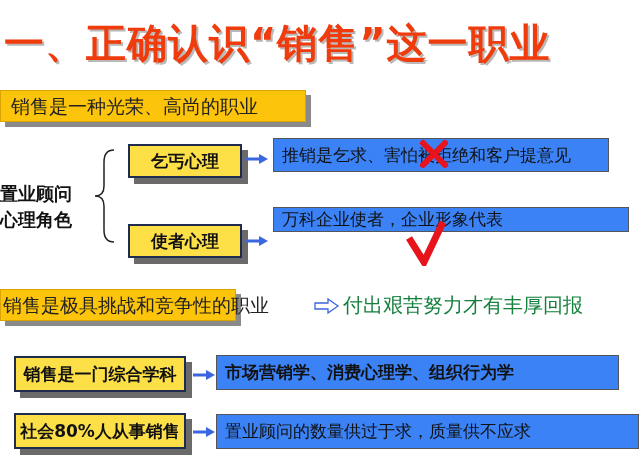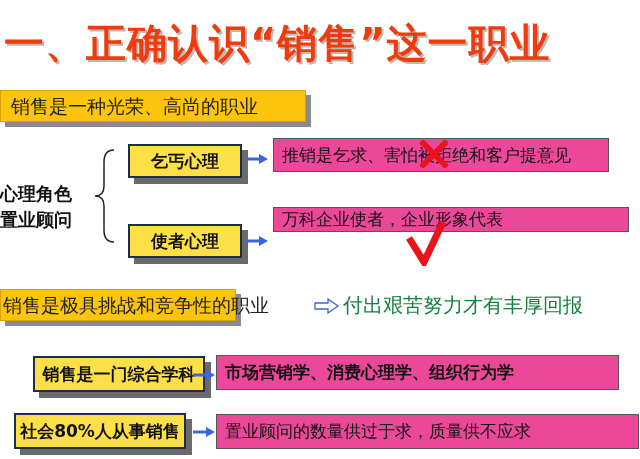--- a/index.html
+++ b/index.html
@@ -5,35 +5,35 @@
   html, body { margin:0; padding:0; }
   body { width:640px; height:459px; background:#ffffff; position:relative; overflow:hidden;
          font-family:"DejaVu Sans", "Liberation Sans", sans-serif; color:#111; }
   .abs { position:absolute; }
   .title { left:4px; top:18px; font-size:40px; font-weight:bold; color:#f03c0c; letter-spacing:1px;
            text-shadow: 2px 2px 0 #b9b9b9; white-space:nowrap; line-height:50px; }
   .ybox { background:#fcc40a; border:1px solid #d9a400; box-shadow: 5px 5px 0 #8a8a8a; font-size:19px;
           line-height:30px; padding:0 10px; white-space:nowrap; color:#222; }
   .bbox { background:#fde047; border:2px solid #1e2c50; box-shadow: 6px 6px 0 #6a6a6a; font-size:17px;
           font-weight:bold; text-align:center; line-height:30px; white-space:nowrap; color:#111; }
-  .wbox { background:#ec4899; border:1px solid #555; font-size:17px; padding:0 8px; white-space:nowrap; color:#111; }
+  .wbox { background:#3b82f6; border:1px solid #555; font-size:17px; padding:0 8px; white-space:nowrap; color:#111; }
   .arrow { width:22px; height:14px; }
   .role { font-size:18px; font-weight:bold; line-height:26px; white-space:nowrap; }
   .plain { font-size:20px; white-space:nowrap; color:#15803d; }
 </style>
 </head>
 <body>
 
 <div class="abs title">一、正确认识“销售”这一职业</div>
 
 <div class="abs ybox" style="left:0;top:90px;width:284px;">销售是一种光荣、高尚的职业</div>
 
 <div class="abs role" style="left:0;top:181px;">
+  <div>置业顾问</div>
   <div>心理角色</div>
-  <div>置业顾问</div>
 </div>
 
 <svg class="abs" style="left:92px;top:148px;" width="24" height="96">
   <path d="M22 2 Q12 2 12 14 L12 38 Q12 48 3 48 Q12 48 12 58 L12 82 Q12 94 22 94" fill="none" stroke="#222" stroke-width="1.5"></path>
 </svg>
 
 <div class="abs bbox" style="left:128px;top:144px;width:110px;">乞丐心理</div>
 <svg class="abs arrow" style="left:246px;top:152px;">
   <line x1="0" y1="7" x2="15" y2="7" stroke="#3a66e0" stroke-width="3"></line>
     <polygon points="13,2 22,7 13,12" fill="#3a66e0"></polygon>
@@ -55,21 +55,21 @@
 <svg class="abs" style="left:406px;top:218px;" width="40" height="48">
   <path d="M3 20 L18 44 L37 4" fill="none" stroke="#e8141c" stroke-width="7" stroke-linejoin="miter"></path>
 </svg>
 
 <div class="abs ybox" style="left:0;top:289px;width:222px;padding-left:2px;">销售是极具挑战和竞争性的职业</div>
 <svg class="abs" style="left:314px;top:297px;" width="26" height="18">
   <path d="M1 6 L14 6 L14 2 L24 9 L14 16 L14 12 L1 12 Z" fill="#fff" stroke="#3a66e0" stroke-width="1.3"></path>
 </svg>
 <div class="abs plain" style="left:343px;top:292px;">付出艰苦努力才有丰厚回报</div>
 
-<div class="abs bbox" style="left:14px;top:356px;width:168px;line-height:32px;margin-left:19px;">销售是一门综合学科</div>
+<div class="abs bbox" style="left:14px;top:356px;width:168px;line-height:32px;">销售是一门综合学科</div>
 <svg class="abs arrow" style="left:193px;top:368px;">
   <line x1="0" y1="7" x2="15" y2="7" stroke="#3a66e0" stroke-width="3"></line>
     <polygon points="13,2 22,7 13,12" fill="#3a66e0"></polygon>
 </svg>
 <div class="abs wbox" style="left:216px;top:355px;width:385px;line-height:33px;font-weight:bold;">市场营销学、消费心理学、组织行为学</div>
 
 <div class="abs bbox" style="left:14px;top:413px;width:168px;line-height:32px;">社会80%人从事销售</div>
 <svg class="abs arrow" style="left:193px;top:425px;">
   <line x1="0" y1="7" x2="15" y2="7" stroke="#3a66e0" stroke-width="3"></line>
     <polygon points="13,2 22,7 13,12" fill="#3a66e0"></polygon>

